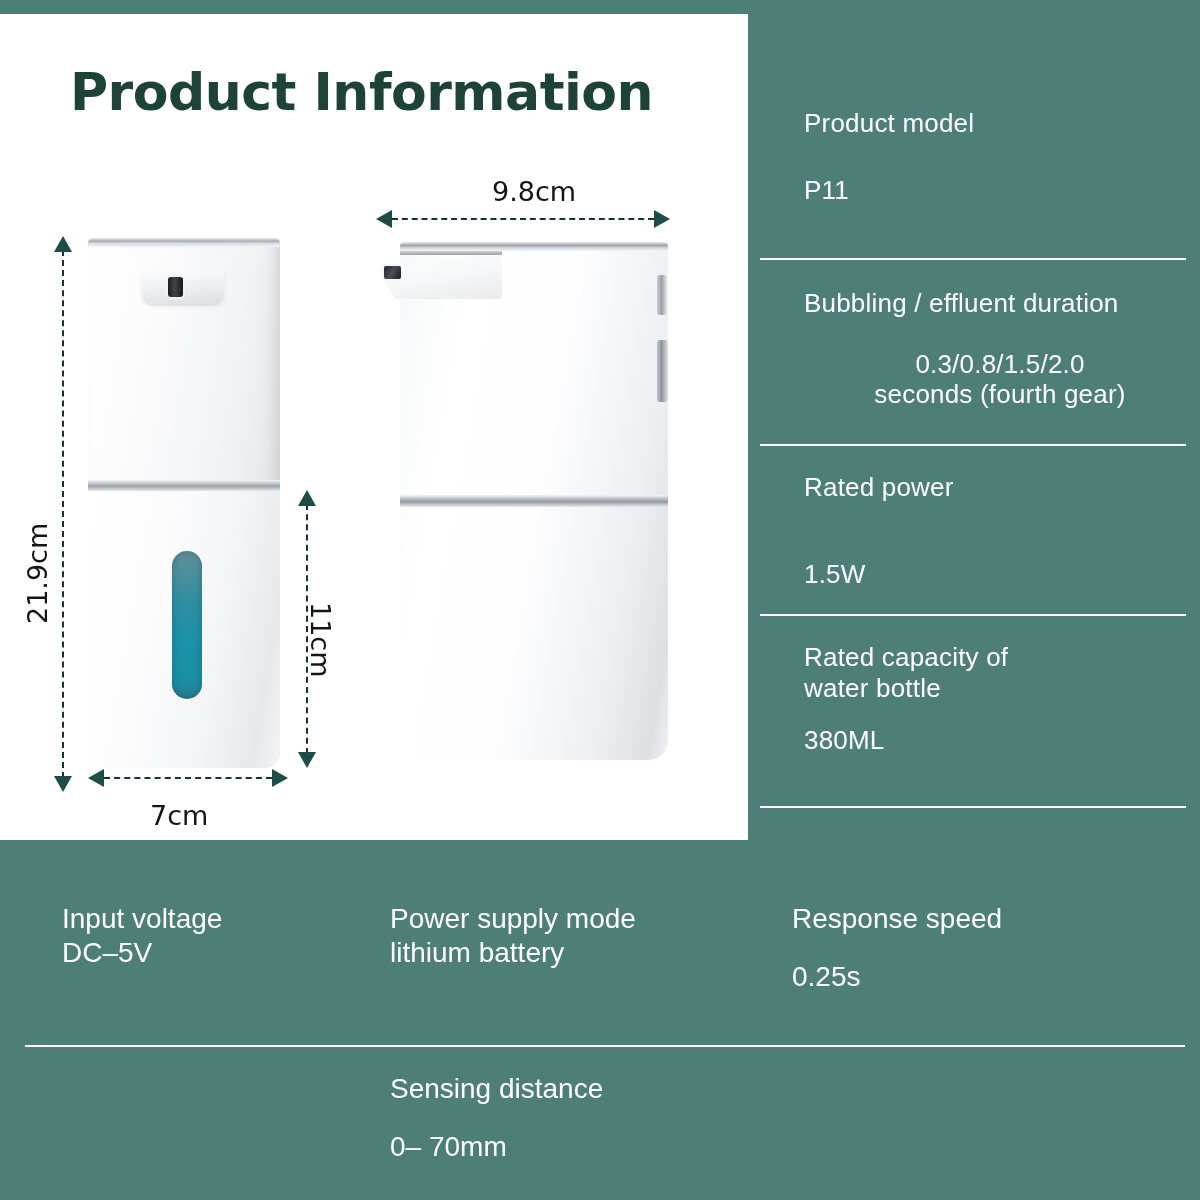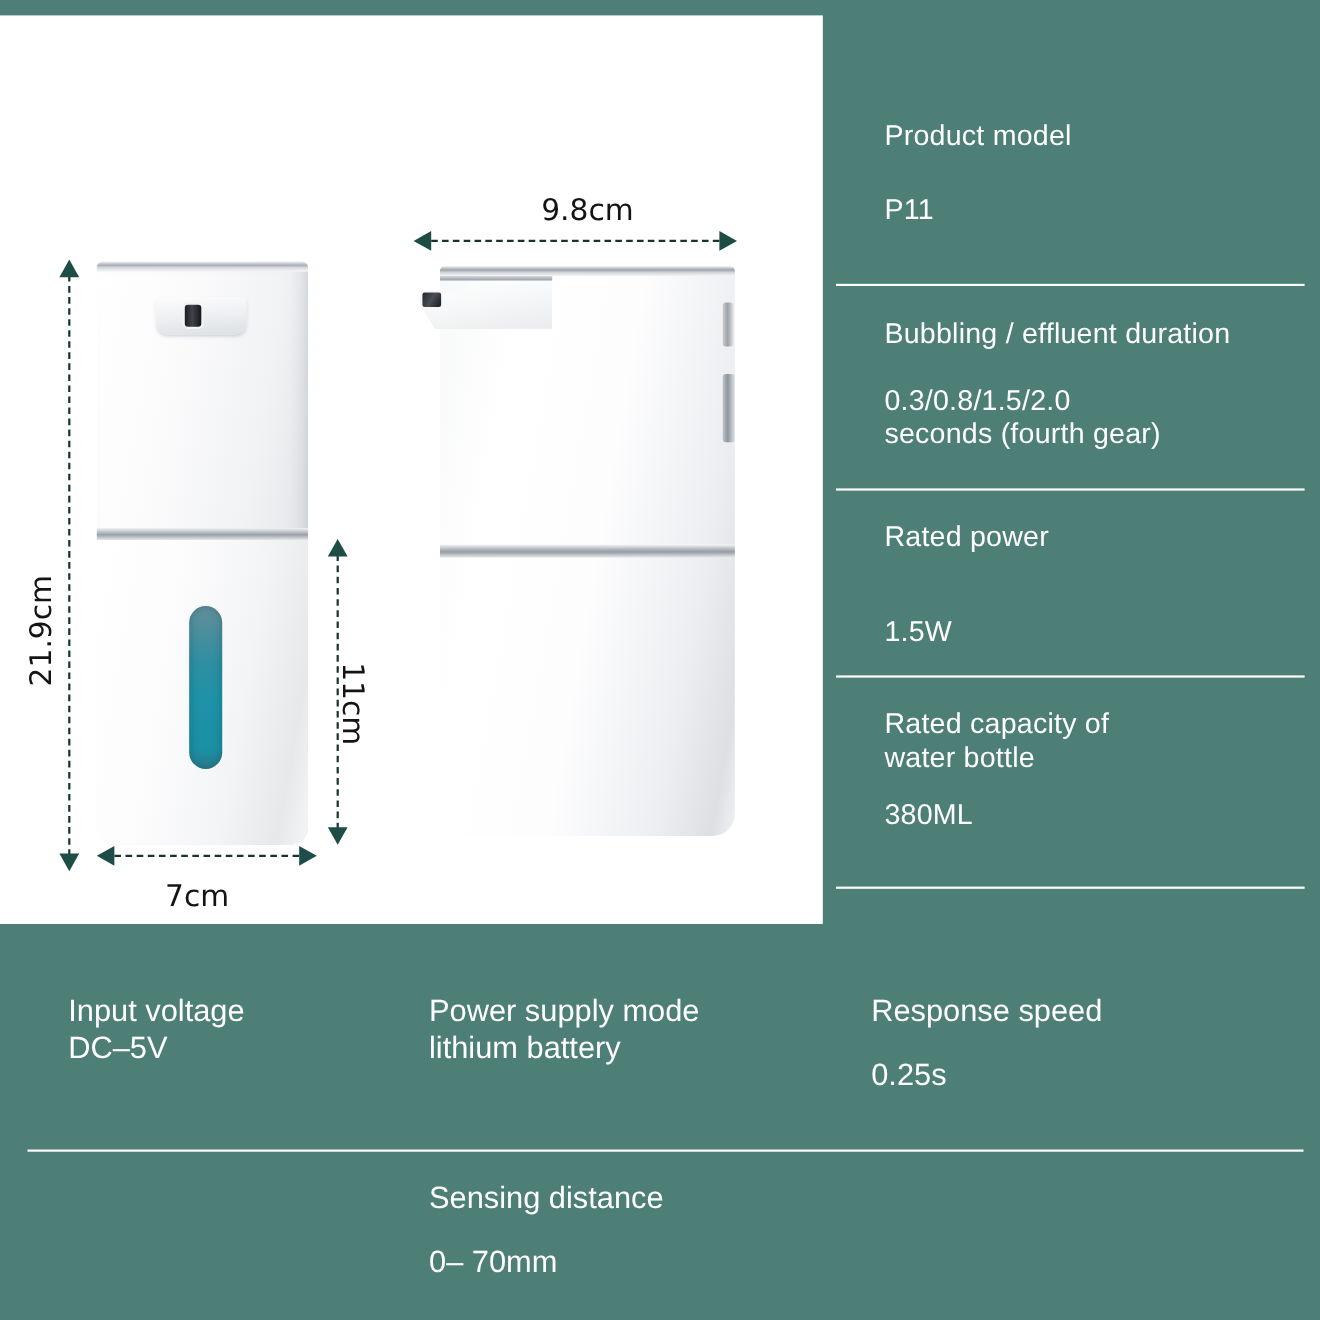--- a/index.html
+++ b/index.html
@@ -135,20 +135,21 @@
   .bcell .b-label{font-size:28px;line-height:1.2;white-space:nowrap;}
   .bcell .b-value{font-size:28px;line-height:1.2;white-space:nowrap;}
 </style>
 </head>
 <body style="background: rgb(77, 127, 119);">
 
 <div class="stage">
 
   <div class="product-card">
 
+    <div class="title">Product Information</div>
 
     <div class="front-view">
       <div class="fv-body"></div>
       <div class="fv-topband"></div>
       <div class="fv-nozzle-housing"></div>
       <div class="fv-sensor"></div>
       <div class="fv-midband"></div>
       <div class="fv-lower"></div>
       <div class="fv-window"></div>
     </div>
@@ -188,21 +189,21 @@
 
   <div class="right-panel">
 
     <div class="spec-block" style="top:108px;">
       <div class="spec-label">Product model</div>
       <div class="spec-value" style="margin-top:36px;">P11</div>
     </div>
 
     <div class="spec-block" style="top:288px;">
       <div class="spec-label">Bubbling / effluent duration</div>
-      <div class="spec-value" style="margin-top:30px;white-space:pre-line;">0.3/0.8/1.5/2.0
+      <div class="spec-value" style="margin-top:30px;white-space:pre-line;text-align:center;">0.3/0.8/1.5/2.0
 seconds (fourth gear)</div>
     </div>
 
     <div class="spec-block" style="top:472px;">
       <div class="spec-label">Rated power</div>
       <div class="spec-value" style="margin-top:56px;">1.5W</div>
     </div>
 
     <div class="spec-block" style="top:642px;">
       <div class="spec-label" style="white-space:pre-line;">Rated capacity of

